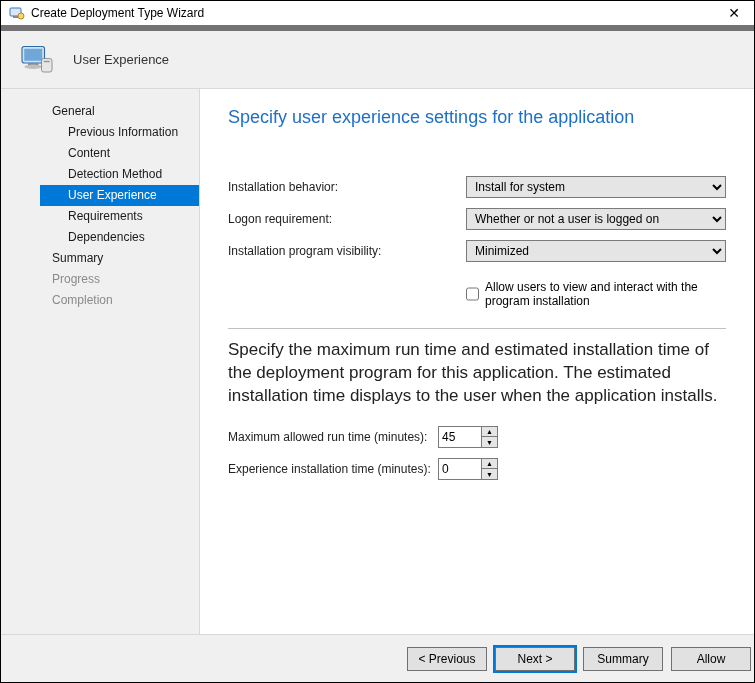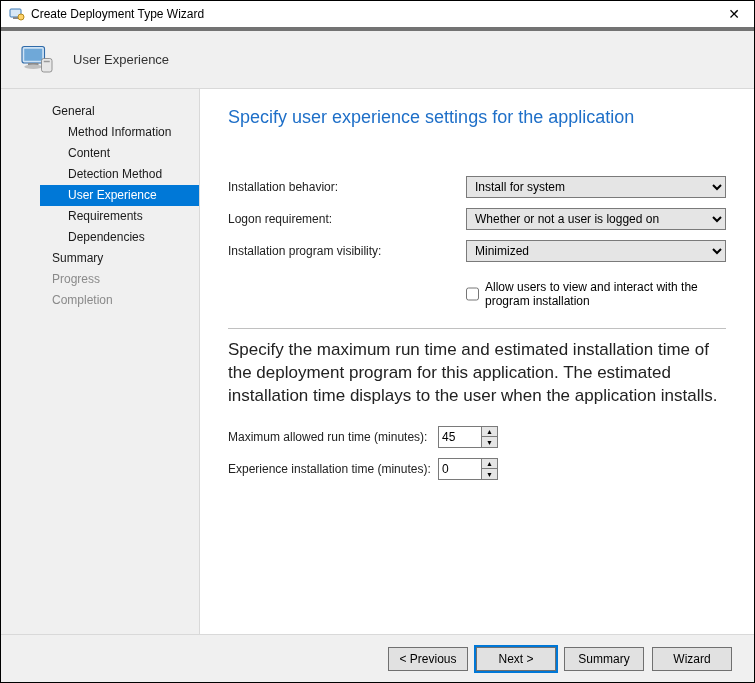--- a/index.html
+++ b/index.html
@@ -1,18 +1,18 @@
 <!DOCTYPE html>
 <html><head>
 <meta charset="utf-8">
 <style>
   * { box-sizing: border-box; }
   html, body { margin:0; padding:0; font-family:"Segoe UI", Tahoma, sans-serif; font-size:12px; color:#000; }
   .window { width:755px; height:683px; border:1px solid #000; background:#fff; display:flex; flex-direction:column; }
-  .titlebar { height:30px; display:flex; align-items:center; padding:0 8px; border-bottom:4px solid #737373; background:#fff; }
+  .titlebar { height:30px; display:flex; align-items:center; padding:0 8px; border-bottom:6px solid #737373; background:#fff; }
   .titlebar .t-icon { width:16px; height:16px; margin-right:6px; }
   .titlebar .title { flex:1; font-size:12px; }
   .titlebar .close { font-size:14px; font-family:Arial,sans-serif; color:#000; cursor:default; padding:0 6px; }
   .header { height:58px; background:#f0f0f0; display:flex; align-items:center; padding:0 18px; border-bottom:1px solid #d9d9d9; }
   .header .pc-icon { width:36px; height:36px; margin-right:18px; }
   .header .step-title { font-size:13px; color:#333; }
   .body { flex:1; display:flex; min-height:0; background:#f0f0f0;padding-left:39px; }
   .sidebar { width:160px; background:#f0f0f0; border-right:1px solid #d9d9d9; padding-top:12px; }
   .nav-item { height:21px; line-height:21px; padding-left:12px; font-size:12px; color:#1a1a1a; cursor:default; white-space:nowrap; overflow:hidden; }
   .nav-item.child { padding-left:28px; }
@@ -26,21 +26,21 @@
   select.combo { width:100%; height:22px; border:1px solid #7a7a7a; background:#e5e5e5; font:inherit; padding:0 4px; }
   .check-row { display:flex; align-items:center; margin:8px 0 14px 238px; }
   .check-row input { width:14px; height:14px; margin:0 6px 0 0; }
   .hr { border-top:1px solid #c0c0c0; margin:6px 0 10px 0; }
   .desc { font-size:17px; color:#222; line-height:1.35; margin-bottom:18px; }
   .spinner-wrap { display:flex; align-items:stretch; width:60px; height:22px; border:1px solid #7a7a7a; }
   .spinner-wrap input { flex:1; min-width:0; border:none; outline:none; font:inherit; padding:0 3px; }
   .spin-btns { width:16px; display:flex; flex-direction:column; border-left:1px solid #7a7a7a; }
   .spin-btn { flex:1; display:flex; align-items:center; justify-content:center; font-size:7px; line-height:1; background:#e5e5e5; cursor:default; }
   .spin-btn + .spin-btn { border-top:1px solid #7a7a7a; }
-  .footer { height:48px; border-top:1px solid #d9d9d9; background:#f0f0f0; display:flex; align-items:center; justify-content:flex-end; padding:0 22px; gap:8px; }
+  .footer { height:48px; border-top:1px solid #d9d9d9; background:#f0f0f0; display:flex; align-items:center; justify-content:flex-end; padding:0 3px; gap:8px; }
   .btn { width:80px; height:24px; border:1px solid #707070; background:#e1e1e1; font:inherit; cursor:default; display:flex; align-items:center; justify-content:center; }
   .btn.primary { outline:2px solid #0078d7; }
 </style>
 </head>
 <body>
 
 <div class="window">
 
   <div class="titlebar">
     <span class="t-icon">
@@ -65,21 +65,21 @@
         <rect x="33" y="25" width="8" height="2" fill="#999"></rect>
       </svg>
     </span>
     <span class="step-title">User Experience</span>
   </div>
 
   <div class="body">
 
     <div class="sidebar">
       <div class="nav-item">General</div>
-      <div class="nav-item child">Method Information</div>
+      <div class="nav-item child">Previous Information</div>
       <div class="nav-item child">Content</div>
       <div class="nav-item child">Detection Method</div>
       <div class="nav-item child selected">User Experience</div>
       <div class="nav-item child">Requirements</div>
       <div class="nav-item child">Dependencies</div>
       <div class="nav-item">Summary</div>
       <div class="nav-item disabled">Progress</div>
       <div class="nav-item disabled">Completion</div>
     </div>
 
@@ -144,16 +144,16 @@
         </div>
       </div>
 
     </div>
   </div>
 
   <div class="footer">
     <div class="btn">&lt; Previous</div>
     <div class="btn primary">Next &gt;</div>
     <div class="btn">Summary</div>
-    <div class="btn">Wizard</div>
+    <div class="btn">Allow</div>
   </div>
 
 </div>
 
 </body></html>

